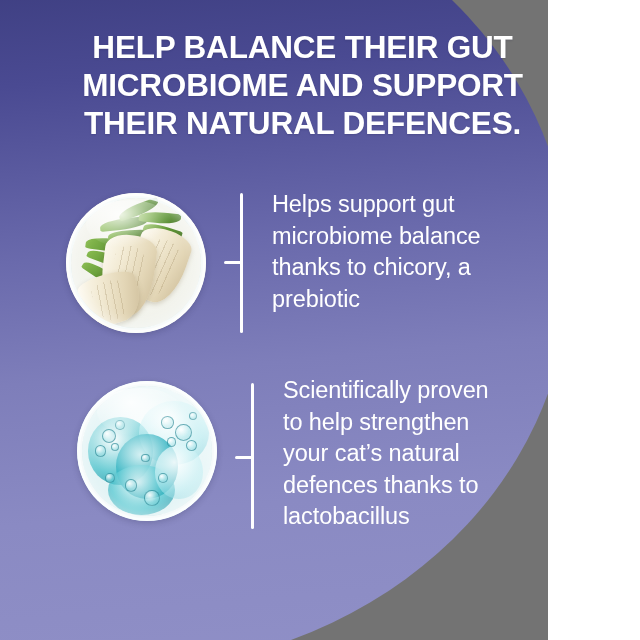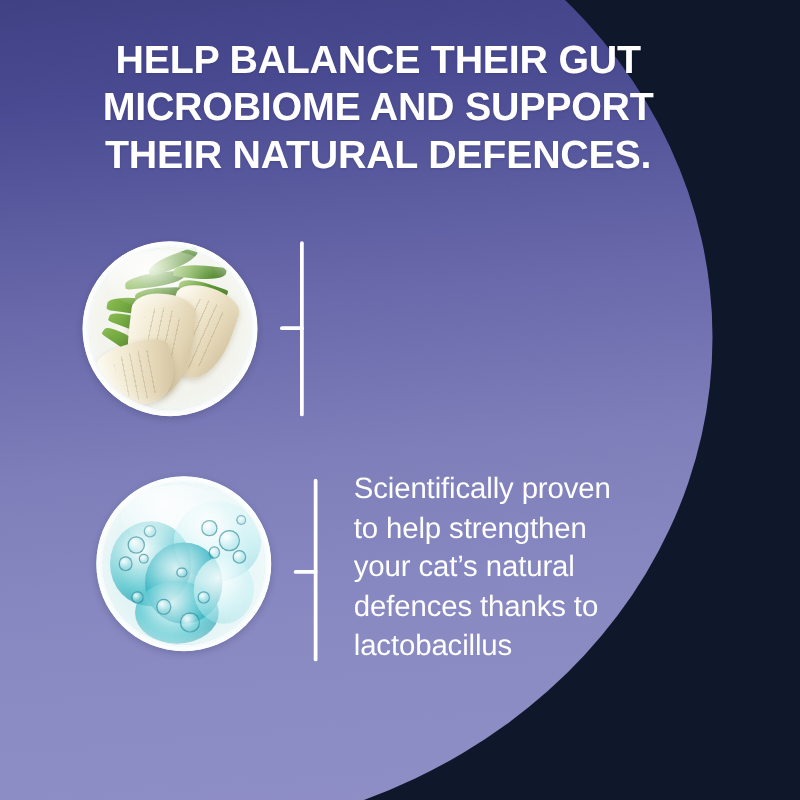--- a/index.html
+++ b/index.html
@@ -6,22 +6,22 @@
 
   html, body {
     width:640px; height:640px;
     background:#ffffff;
     font-family:"Liberation Sans", sans-serif;
     overflow:hidden;
   }
 
   #stage {
     position:relative;
-    width:640px; height:640px;
-    background:#0f172a;
+    width:548px; height:640px;
+    background:#737373;
     overflow:hidden;
   }
 
   
   .blob {
     position:absolute;
     left:-330px;
     top:-130px;
     width:900px;
     height:800px;
@@ -205,20 +205,24 @@
       <div class="rim2"></div>
       <div class="rim"></div>
       <div class="gloss"></div>
     </div>
 
     <div class="divider" id="divider-0">
       <div class="vline"></div>
       <div class="tick"></div>
     </div>
 
+    <div class="feature-text">Helps support gut
+microbiome balance
+thanks to chicory, a
+prebiotic</div>
   </div>
 
   <div class="feature" id="feature-1">
 
     <div class="dish dish-bio">
       <div class="blobby" style="left:8%;  top:26%; width:46%; height:48%; background:radial-gradient(circle at 38% 32%, rgba(255,255,255,.85), rgba(64,190,200,.75) 55%, rgba(16,130,148,.85) 100%);"></div>
       <div class="blobby" style="left:44%; top:14%; width:50%; height:46%; background:radial-gradient(circle at 42% 30%, rgba(255,255,255,.92), rgba(180,235,240,.6) 60%, rgba(90,190,205,.5) 100%);"></div>
       <div class="blobby" style="left:28%; top:38%; width:44%; height:46%; background:radial-gradient(circle at 40% 32%, rgba(255,255,255,.7), rgba(40,175,190,.85) 55%, rgba(10,115,135,.9) 100%);"></div>
       <div class="blobby" style="left:22%; top:60%; width:48%; height:36%; background:radial-gradient(circle at 45% 35%, rgba(255,255,255,.75), rgba(70,195,205,.7) 55%, rgba(18,130,150,.7) 100%);"></div>
       <div class="blobby" style="left:56%; top:46%; width:34%; height:38%; background:radial-gradient(circle at 40% 32%, rgba(255,255,255,.9), rgba(190,238,243,.55) 60%, rgba(110,200,212,.45) 100%);"></div>

